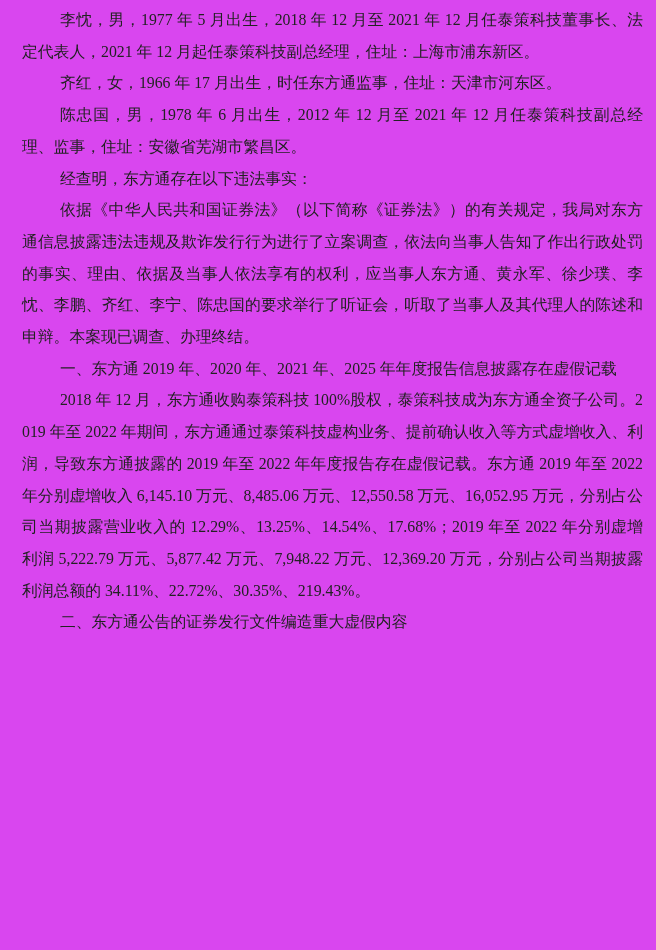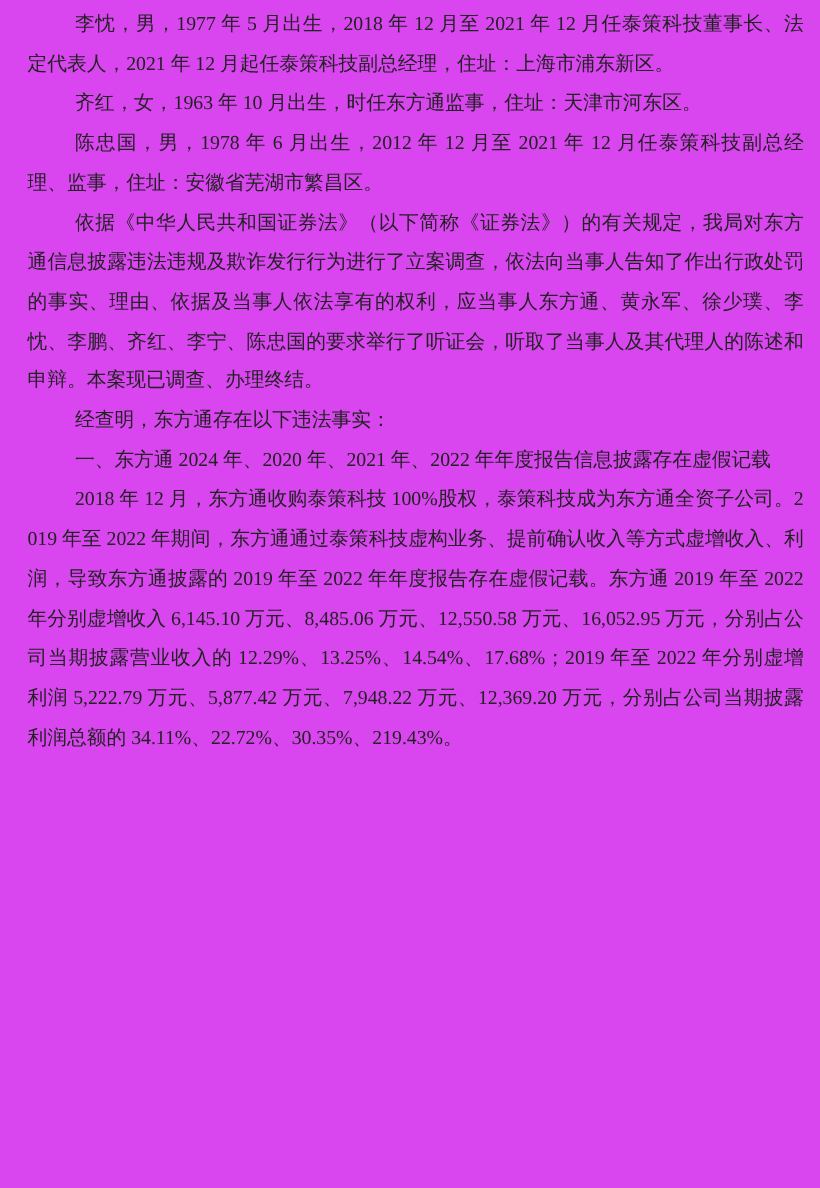--- a/index.html
+++ b/index.html
@@ -24,19 +24,20 @@
     margin: 0;
     text-indent: 2.4em;
     word-break: break-all;
   }
 </style>
 </head>
 <body>
 
 <div class="page">
   <p>李忱，男，1977 年 5 月出生，2018 年 12 月至 2021 年 12 月任泰策科技董事长、法定代表人，2021 年 12 月起任泰策科技副总经理，住址：上海市浦东新区。</p>
-  <p>齐红，女，1963 年 10 月出生，时任东方通监事，住址：天津市河东区。</p>
+  <p>齐红，女，1966 年 17 月出生，时任东方通监事，住址：天津市河东区。</p>
   <p>陈忠国，男，1978 年 6 月出生，2012 年 12 月至 2021 年 12 月任泰策科技副总经理、监事，住址：安徽省芜湖市繁昌区。</p>
+  <p>经查明，东方通存在以下违法事实：</p>
   <p>依据《中华人民共和国证券法》（以下简称《证券法》）的有关规定，我局对东方通信息披露违法违规及欺诈发行行为进行了立案调查，依法向当事人告知了作出行政处罚的事实、理由、依据及当事人依法享有的权利，应当事人东方通、黄永军、徐少璞、李忱、李鹏、齐红、李宁、陈忠国的要求举行了听证会，听取了当事人及其代理人的陈述和申辩。本案现已调查、办理终结。</p>
-  <p>经查明，东方通存在以下违法事实：</p>
-  <p>一、东方通 2024 年、2020 年、2021 年、2022 年年度报告信息披露存在虚假记载</p>
+  <p>一、东方通 2019 年、2020 年、2021 年、2025 年年度报告信息披露存在虚假记载</p>
   <p>2018 年 12 月，东方通收购泰策科技 100%股权，泰策科技成为东方通全资子公司。2019 年至 2022 年期间，东方通通过泰策科技虚构业务、提前确认收入等方式虚增收入、利润，导致东方通披露的 2019 年至 2022 年年度报告存在虚假记载。东方通 2019 年至 2022 年分别虚增收入 6,145.10 万元、8,485.06 万元、12,550.58 万元、16,052.95 万元，分别占公司当期披露营业收入的 12.29%、13.25%、14.54%、17.68%；2019 年至 2022 年分别虚增利润 5,222.79 万元、5,877.42 万元、7,948.22 万元、12,369.20 万元，分别占公司当期披露利润总额的 34.11%、22.72%、30.35%、219.43%。</p>
+  <p>二、东方通公告的证券发行文件编造重大虚假内容</p>
 </div>
 
 </body></html>

